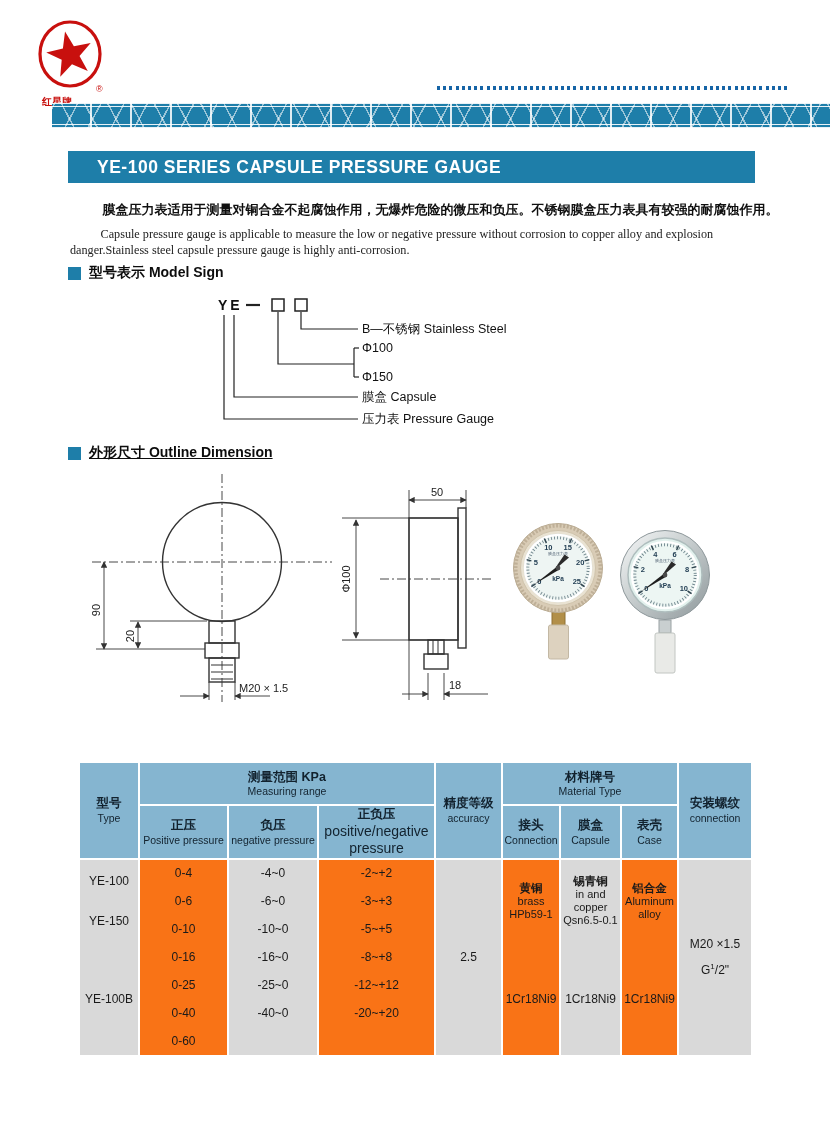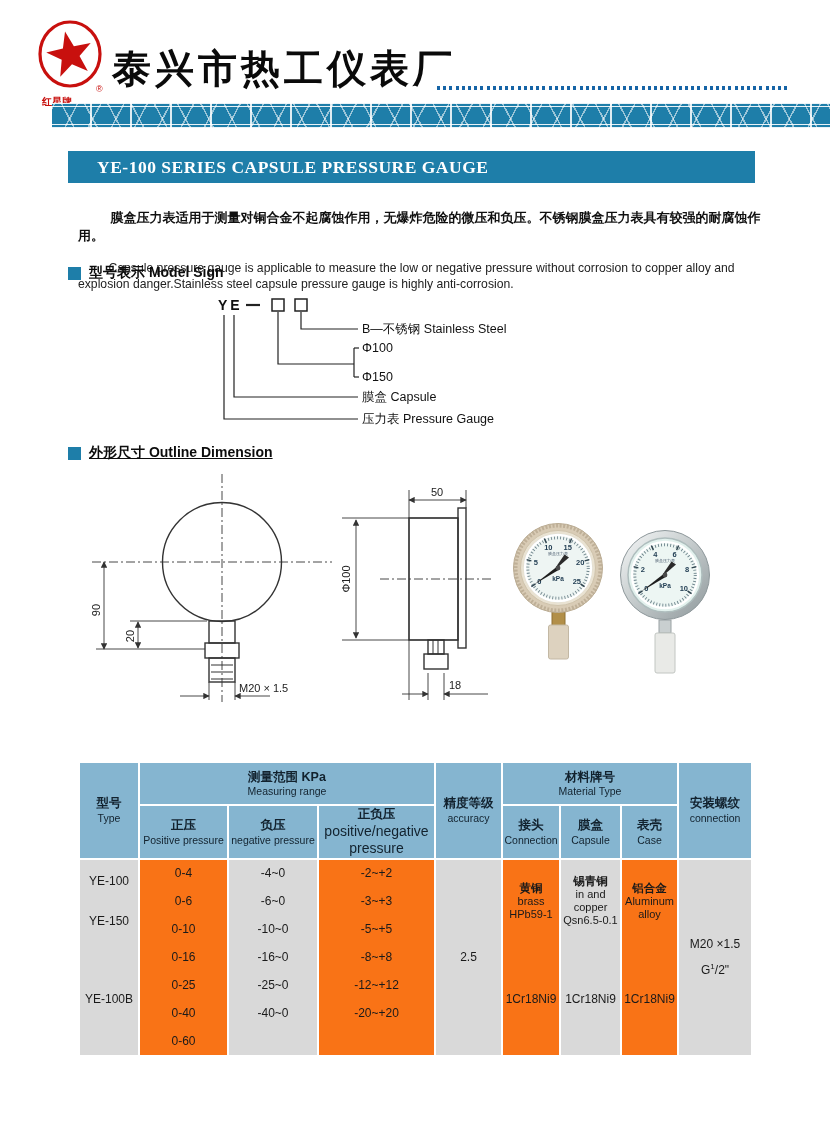--- a/index.html
+++ b/index.html
@@ -17,25 +17,25 @@
     background-image:
       linear-gradient(180deg, rgba(255,255,255,.9) 0 1px, transparent 1px 3px, rgba(255,255,255,.9) 3px 4px,
         transparent 4px 21px, rgba(255,255,255,.9) 21px 22px, transparent 22px 24px, rgba(255,255,255,.9) 24px 25px),
       repeating-linear-gradient(90deg, transparent 0 38px, rgba(255,255,255,.85) 38px 40px),
       repeating-linear-gradient(62deg, transparent 0 19px, rgba(255,255,255,.55) 19px 20.5px),
       repeating-linear-gradient(-62deg, transparent 0 19px, rgba(255,255,255,.55) 19px 20.5px);}
   
   #titlebar{position:absolute;left:68px;top:151px;width:687px;height:32px;background:#1e7ea9;
             display:flex;align-items:center;padding-left:13px;box-sizing:border-box;color:#fff;}
   #titlebar .cn{font-size:17px;font-weight:bold;letter-spacing:1px;}
-  #titlebar .en{font-family:Liberation Serif, serif;font-size:17.5px;font-weight:bold;margin-left:16px;
+  #titlebar .en{font-family:Liberation Sans, sans-serif;font-size:17.5px;font-weight:bold;margin-left:16px;
                 letter-spacing:.5px;}
   
   #intro{position:absolute;left:62px;top:193px;width:726px;}
-  #intro p{margin:16px;text-indent:2.5em;}
+  #intro p{margin:8px;text-indent:2.5em;font-family:Liberation Serif, serif;}
   #intro .cn{font-size:13px;font-weight:bold;color:#101010;margin-bottom:5px;}
   #intro .en{font-size:12.2px;color:#222;line-height:1.3;}
   
   .sec{position:absolute;display:flex;align-items:center;gap:8px;font-size:14px;font-weight:bold;color:#0c0c0c;}
   .sec .bullet{width:13px;height:13px;background:#1e7ea9;flex:none;}
   #sec-model{left:68px;top:264px;}
   #sec-outline{left:68px;top:444px;text-decoration:underline;}
   #sec-tech{left:68px;top:735px;}
   
   #model-svg{position:absolute;left:200px;top:285px;}
@@ -66,21 +66,20 @@
 <body>
 
 <div id="page">
 
   <svg id="logo" class="dia" width="72" height="78" viewBox="0 0 72 78">
     <ellipse cx="34" cy="34" rx="30" ry="32" fill="none" stroke="#c8100e" stroke-width="3.2"></ellipse>
     <polygon transform="translate(34,35) rotate(-12) scale(0.92)" points="0,-26 -6.1,-8.4 -24.7,-8 -9.9,3.2 -15.3,21 0,10.4 15.3,21 9.9,3.2 24.7,-8 6.1,-8.4" fill="#c8100e"></polygon>
     <text x="60" y="72" font-size="9" fill="#c8100e">®</text>
   </svg>
   <div id="brand">红星牌</div>
-  <div id="company">泰兴市热工仪表厂</div>
   <div id="dotted"></div>
   <div id="lattice"></div>
 
   <div id="titlebar">
     <span class="en">YE-100 SERIES CAPSULE PRESSURE GAUGE</span>
   </div>
 
   <div id="intro">
     <p class="cn">膜盒压力表适用于测量对铜合金不起腐蚀作用，无爆炸危险的微压和负压。不锈钢膜盒压力表具有较强的耐腐蚀作用。</p>
     <p class="en">Capsule pressure gauge is applicable to measure the low or negative pressure without corrosion to copper alloy and explosion danger.Stainless steel capsule pressure gauge is highly anti-corrosion.</p>

